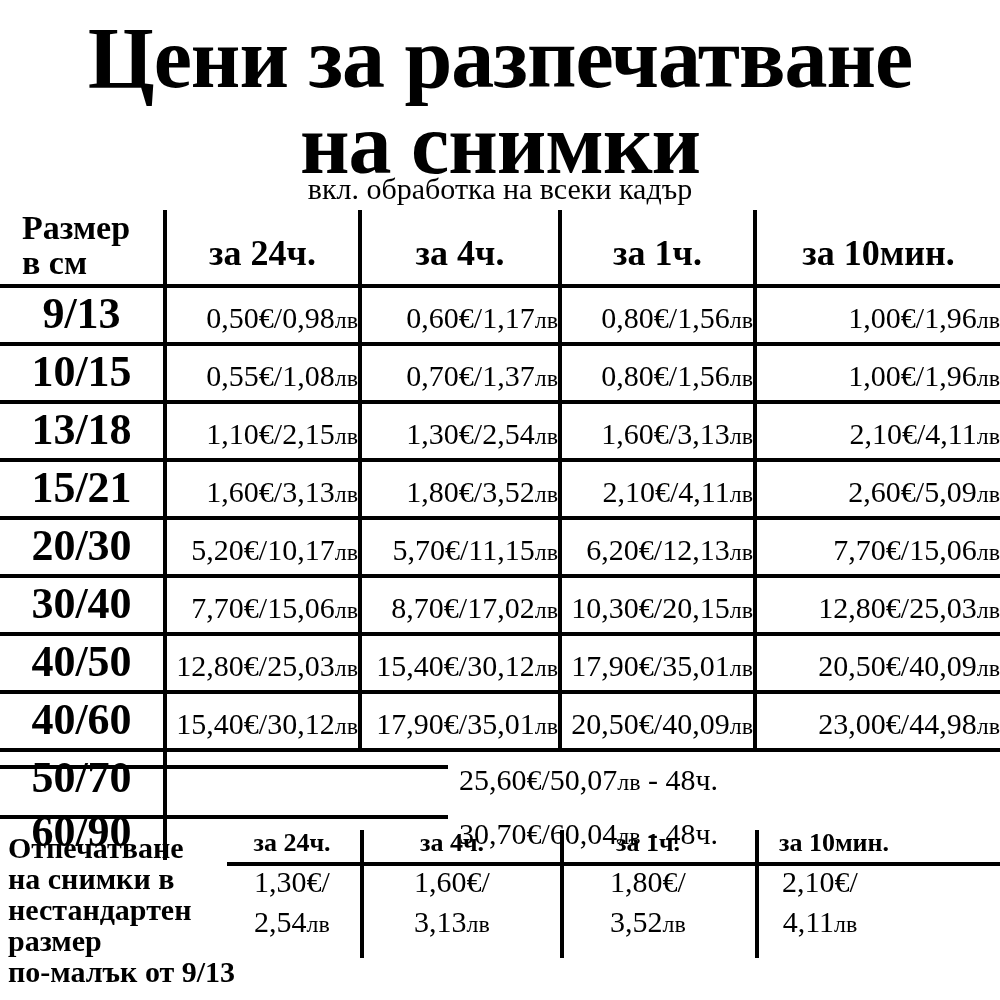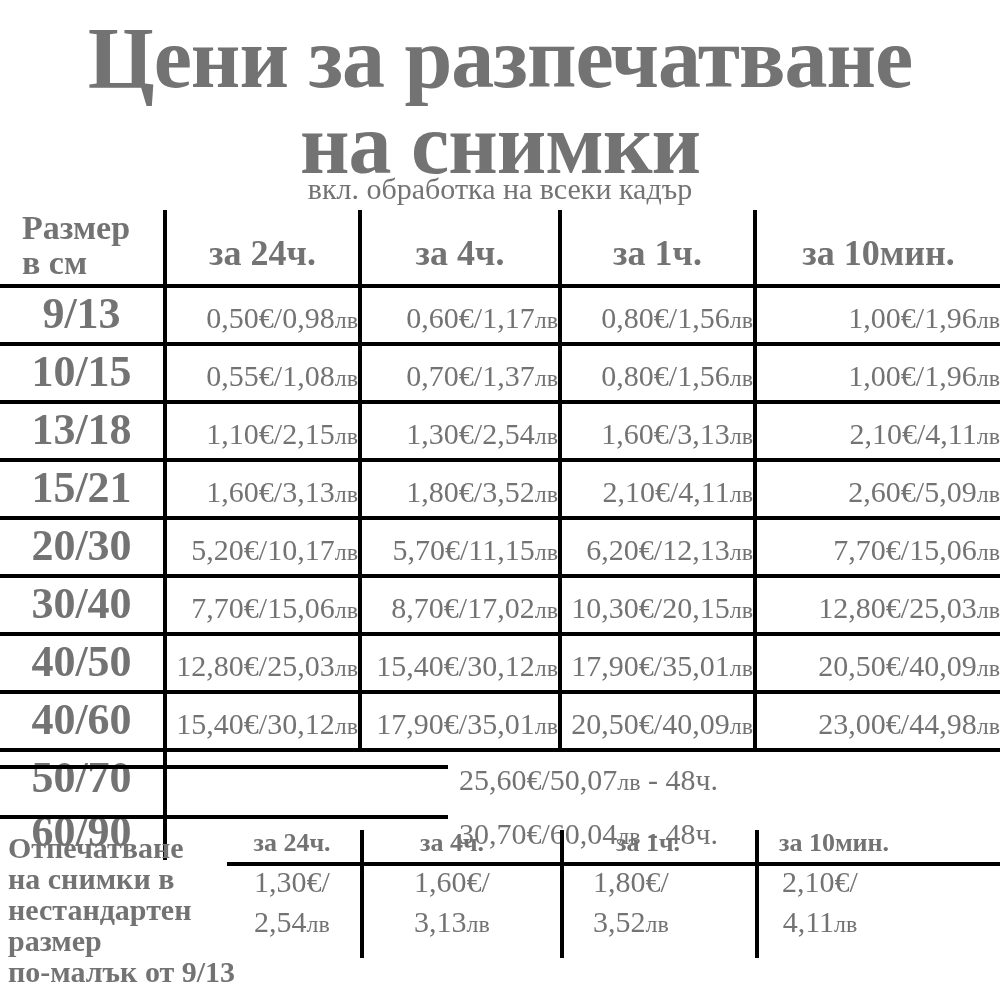--- a/index.html
+++ b/index.html
@@ -1,19 +1,19 @@
 <!DOCTYPE html>
 <html><head>
 <meta charset="utf-8">
 <style>
   * { margin:0; padding:0; box-sizing:border-box; }
   html,body { background:#fff; }
   .page {
     position:relative; width:1000px; height:1000px; background:#ffffff;
-    font-family:"Liberation Serif","DejaVu Serif",serif; color:#737373;
+    font-family:"Liberation Serif","DejaVu Serif",serif; color:#000000;
     overflow:hidden;
   }
   .title-line1, .title-line2 {
     position:absolute; left:0; width:1000px; text-align:center;
     font-size:86px; font-weight:bold; line-height:80px; letter-spacing:-1px;
   }
   .title-line1 { top:18px; }
   .title-line2 { top:104px; }
   .subtitle {
     position:absolute; top:172px; left:0; width:1000px; text-align:center;
@@ -155,17 +155,17 @@
       <div class="bt-hline"></div>
     <div class="bt-vline" style="left:133px"></div>
         <div class="bt-vline" style="left:333px"></div>
         <div class="bt-vline" style="left:528px"></div>
         <div class="bt-head" style="left:65px">за 24ч.</div>
         <div class="bt-head" style="left:225px">за 4ч.</div>
         <div class="bt-head" style="left:421px">за 1ч.</div>
         <div class="bt-head" style="left:607px">за 10мин.</div>
         <div class="bt-val" style="left:65px">1,30€/<br>2,54<span class="lv">лв</span></div>
         <div class="bt-val" style="left:225px">1,60€/<br>3,13<span class="lv">лв</span></div>
-        <div class="bt-val" style="left:404px">1,80€/<br>3,52<span class="lv">лв</span></div>
+        <div class="bt-val" style="left:421px">1,80€/<br>3,52<span class="lv">лв</span></div>
         <div class="bt-val" style="left:593px">2,10€/<br>4,11<span class="lv">лв</span></div>
       </div>
   </div>
 </div>
 
 </body></html>

